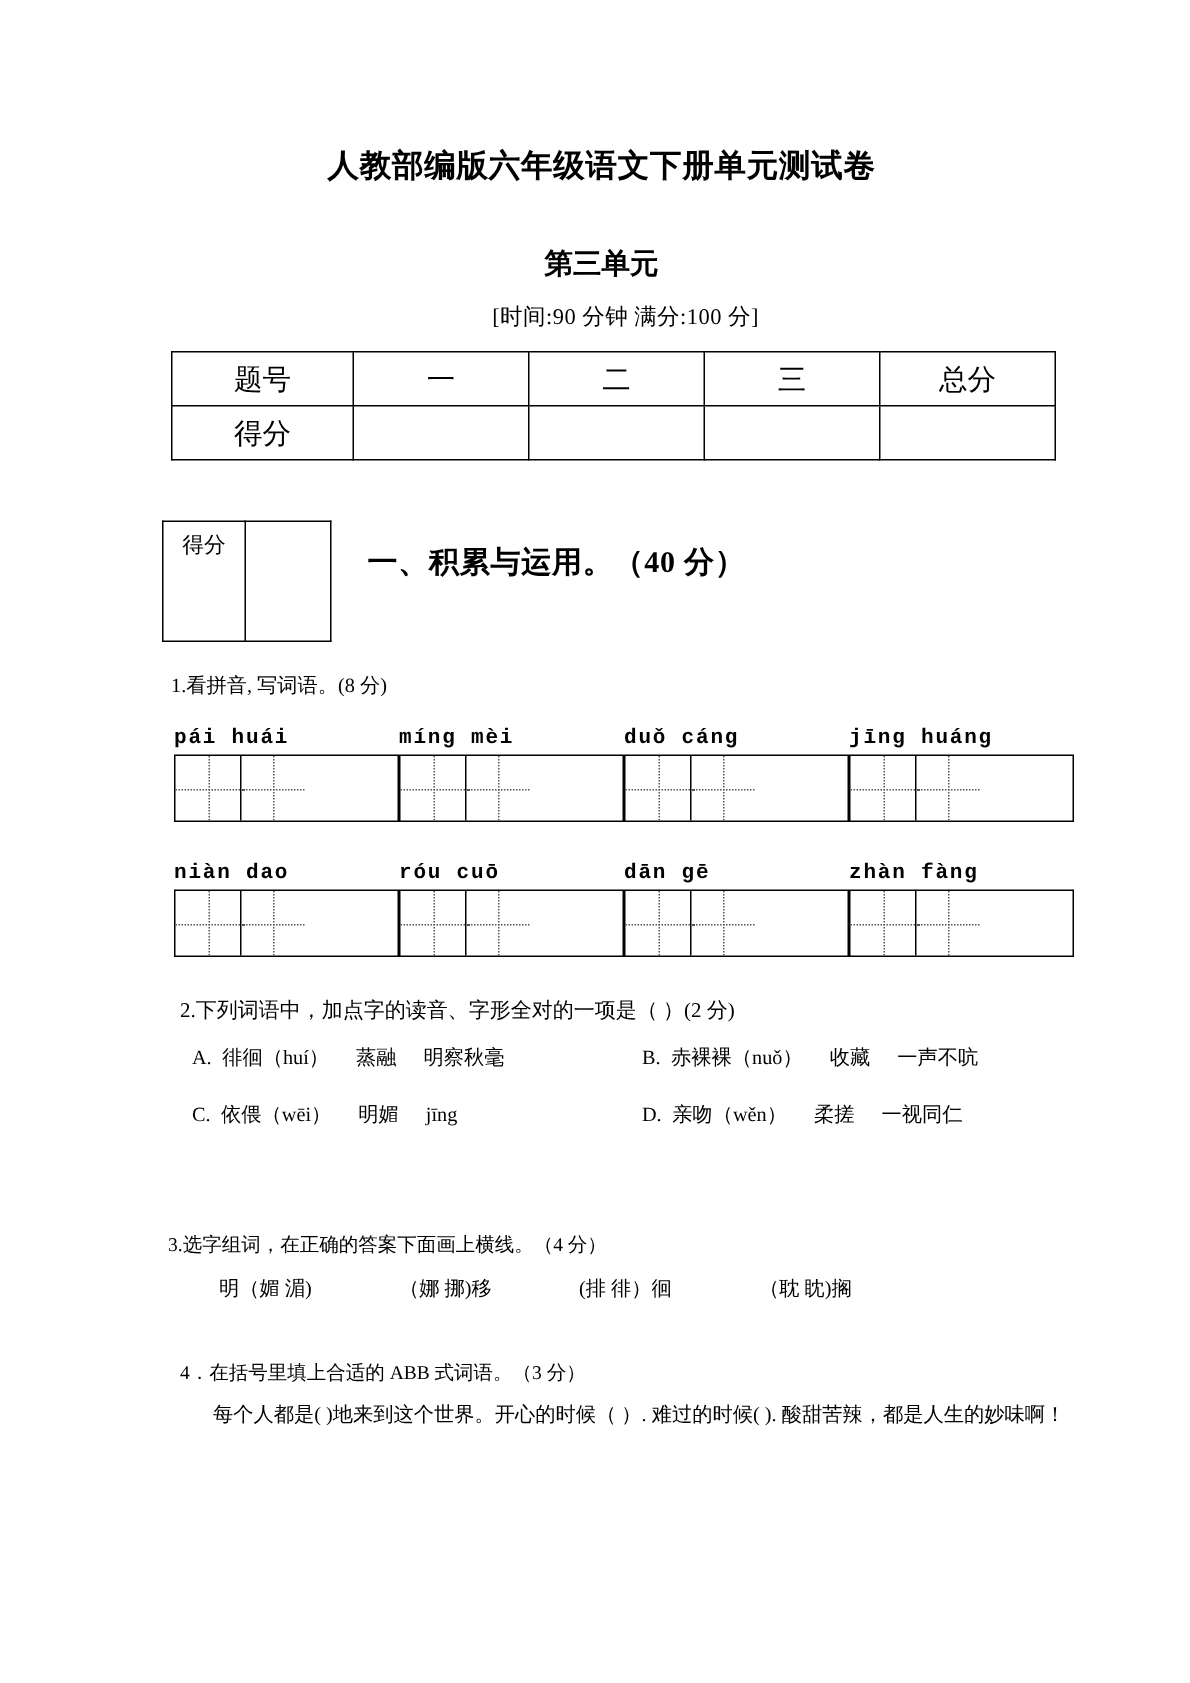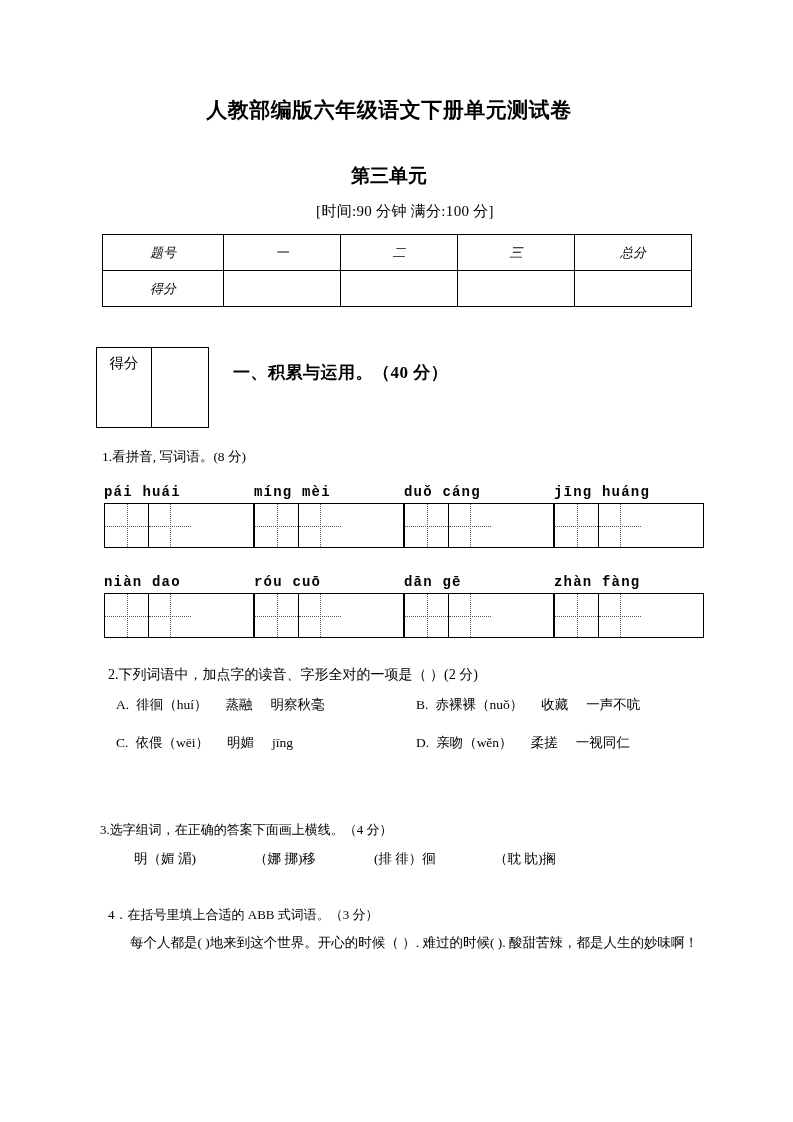--- a/index.html
+++ b/index.html
@@ -10,21 +10,21 @@
   body {
     width: 793px;
     height: 1122px;
     position: relative;
     font-family: "Liberation Serif", "DejaVu Serif", serif;
     color: #000000;
     overflow: hidden;
   }
   .page {
     position: absolute;
-    left: 4px; top: 0;
+    left: 16px; top: 0;
     width: 770px;
     height: 1122px;
     padding: 0;
   }
 
   
   .title-main {
     text-align: center;
     font-size: 21px;
     font-weight: bold;
@@ -59,22 +59,21 @@
     top: 234px;
     width: 590px;
     border-collapse: collapse;
     table-layout: fixed;
   }
   .score-table td {
     border: 1px solid #000;
     height: 33px;
     text-align: center;
     vertical-align: middle;
-    font-size: 13px;
-    font-style: italic;
+    font-size: 19px;
   }
   .score-table td.label { width: 118px; }
 
   
   .section-block {
     position: absolute;
     left: 92px;
     top: 347px;
     display: flex;
     align-items: flex-start;
@@ -88,21 +87,21 @@
     border: 1px solid #000;
     width: 52px;
     height: 72px;
     text-align: center;
     vertical-align: top;
     padding-top: 6px;
     font-size: 14.5px;
   }
   .defen-box td.blank { width: 54px; }
   .section-title {
-    font-size: 17px;
+    font-size: 20px;
     font-weight: bold;
     margin-left: 24px;
     margin-top: 14px;
     letter-spacing: 0.5px;
   }
 
   
   .q {
     position: absolute;
     font-size: 14px;

